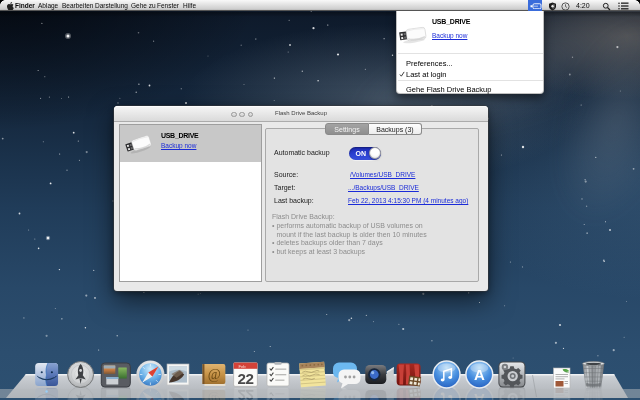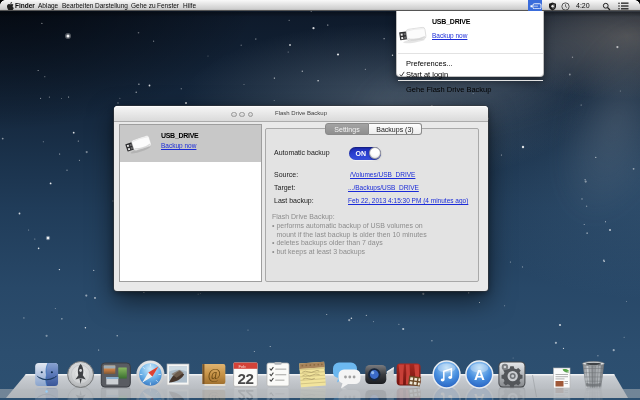--- a/index.html
+++ b/index.html
@@ -28,21 +28,21 @@
   border-bottom:1px solid #555; z-index:30; }
 #mbshadow { position:absolute; left:0; top:12px; width:640px; height:5px;
   background: linear-gradient(rgba(0,0,0,0.35), rgba(0,0,0,0)); z-index:5; }
 .mi { position:absolute; top:0; height:11px; line-height:12px; font-size:6.5px; color:#0a0a0a; }
 #mtime { font-size:7px; }
 .corner { position:absolute; top:0; width:5px; height:5px; z-index:40; }
 #cl { left:0; background: radial-gradient(circle at 5px 5px, transparent 4.5px, #000 5px); }
 #cr { right:0; background: radial-gradient(circle at 0 5px, transparent 4.5px, #000 5px); }
 
 
-#menu { position:absolute; left:396px; top:11px; width:148px; height:66px;
+#menu { position:absolute; left:396px; top:11px; width:148px; height:83px;
   background:#fff; border:1px solid rgba(0,0,0,0.25); border-top:none;
   border-radius:0 0 4px 4px; box-shadow: 0 4px 10px rgba(0,0,0,0.5); z-index:25; }
 #menu .sep { position:absolute; left:1px; width:145px; height:1px; background:#e2e2e2; }
 .mrow { position:absolute; left:9px; font-size:7.5px; color:#000; }
 .blue { color:#1a2bd8; text-decoration:underline; }
 
 
 #win { position:absolute; left:114px; top:106px; width:374px; height:185px;
   background:#e9e9e9; border-radius:4px 4px 3px 3px;
   box-shadow: 0 0 0 0.6px rgba(60,60,60,0.9), 0 10px 26px rgba(0,0,0,0.55), 0 2px 6px rgba(0,0,0,0.4);
@@ -919,21 +919,21 @@
     <rect x="17" y="11.5" width="38" height="23" rx="5" fill="#fcfcfc"></rect>
     <rect x="17" y="11.5" width="38" height="23" rx="5" fill="none" stroke="#c2c2c2" stroke-width="1"></rect>
     <path d="M19 29 q17 6 34 .5 l-.5 3 q-16 5 -33 -.5 z" fill="#d4d4d4" opacity="0.85"></path>
     <path d="M19 14.5 q17 -3 34 0" stroke="#ececec" stroke-width="2" fill="none"></path>
   </g>
 </svg>
   <span class="mrow" style="left:35px;top:6.5px;font-weight:bold;font-size:7px;letter-spacing:-0.2px">USB_DRIVE</span>
   <span class="mrow blue" style="left:35px;top:21px;font-size:6.5px">Backup now</span>
   <div class="sep" style="top:42px"></div>
   <span class="mrow" style="top:48px">Preferences...</span>
-  <span class="mrow" style="top:58.5px">Start at login</span>
+  <span class="mrow" style="top:58.5px">Last at login</span>
   <svg class="abs" style="left:2px;top:60px" width="6" height="6.5" viewBox="0 0 14 14">
     <path d="M2 7.5 L5.5 11.5 L12 1.5" stroke="#111" stroke-width="1.9" fill="none"></path>
   </svg>
   <div class="sep" style="top:68.5px"></div>
   <span class="mrow" style="top:73.5px">Gehe Flash Drive Backup</span>
 </div>
 
 <div id="win">
   <div id="titlebar">
     <div class="tl" style="left:117px"></div>

